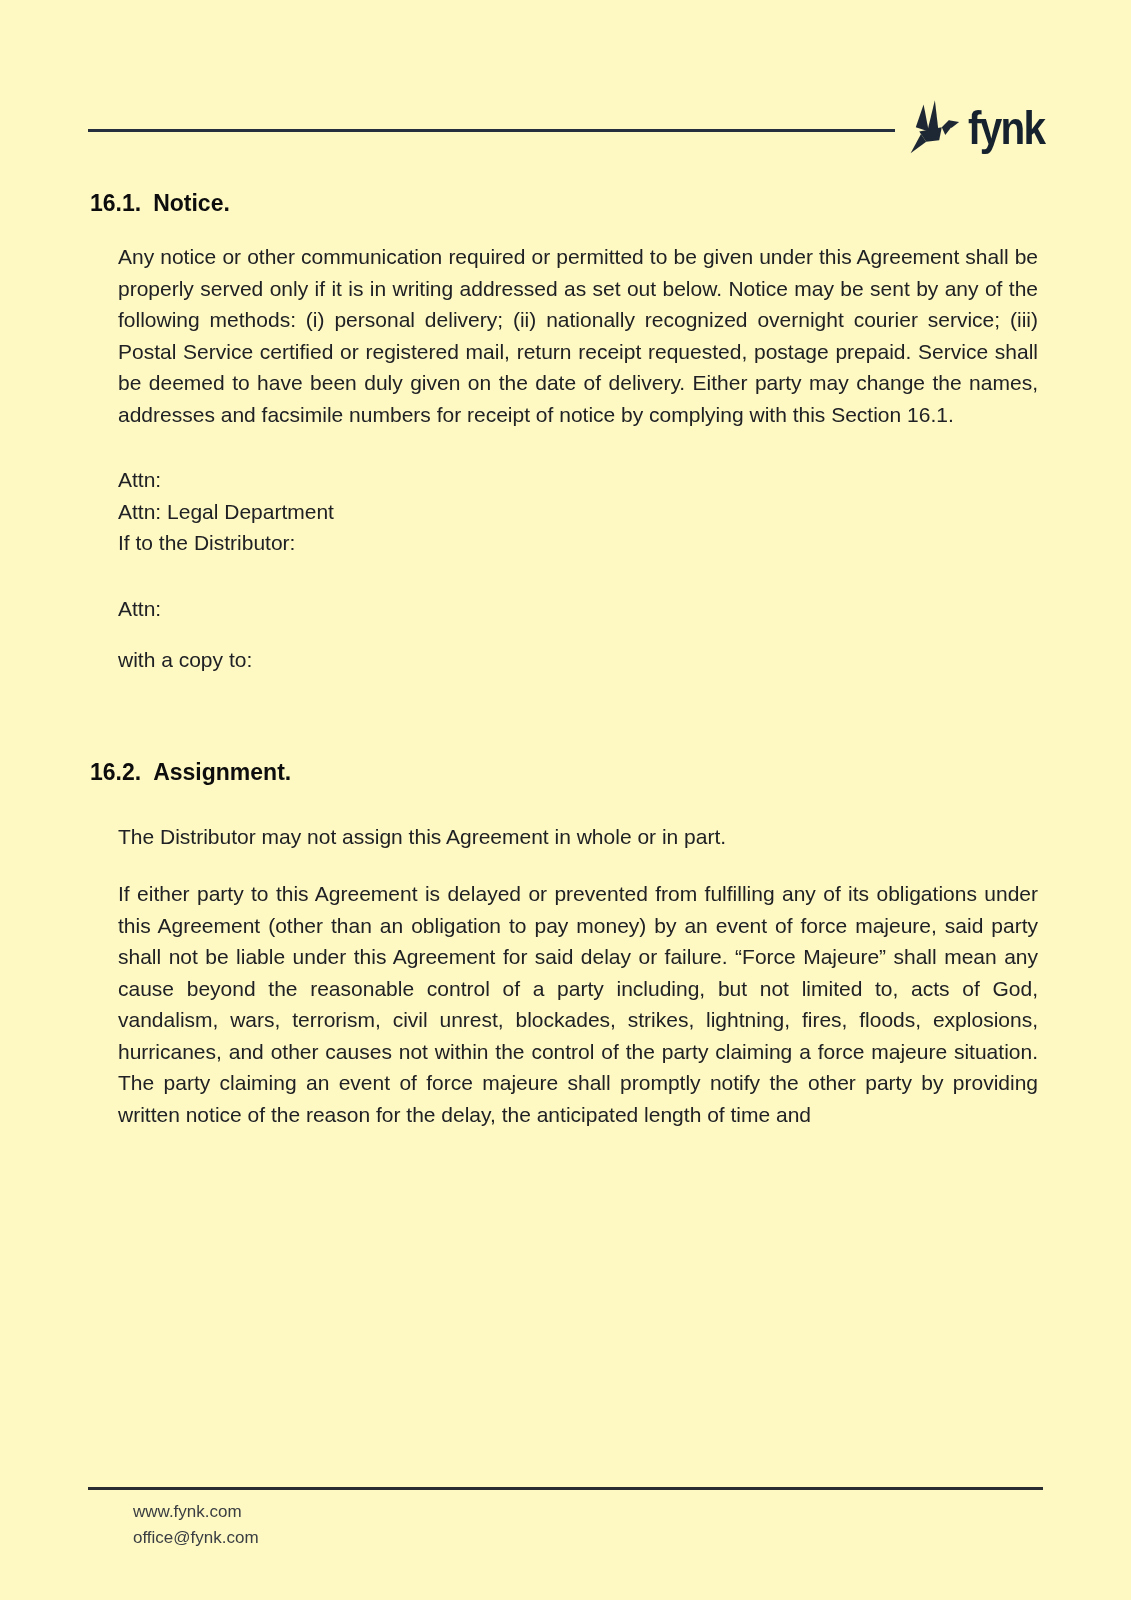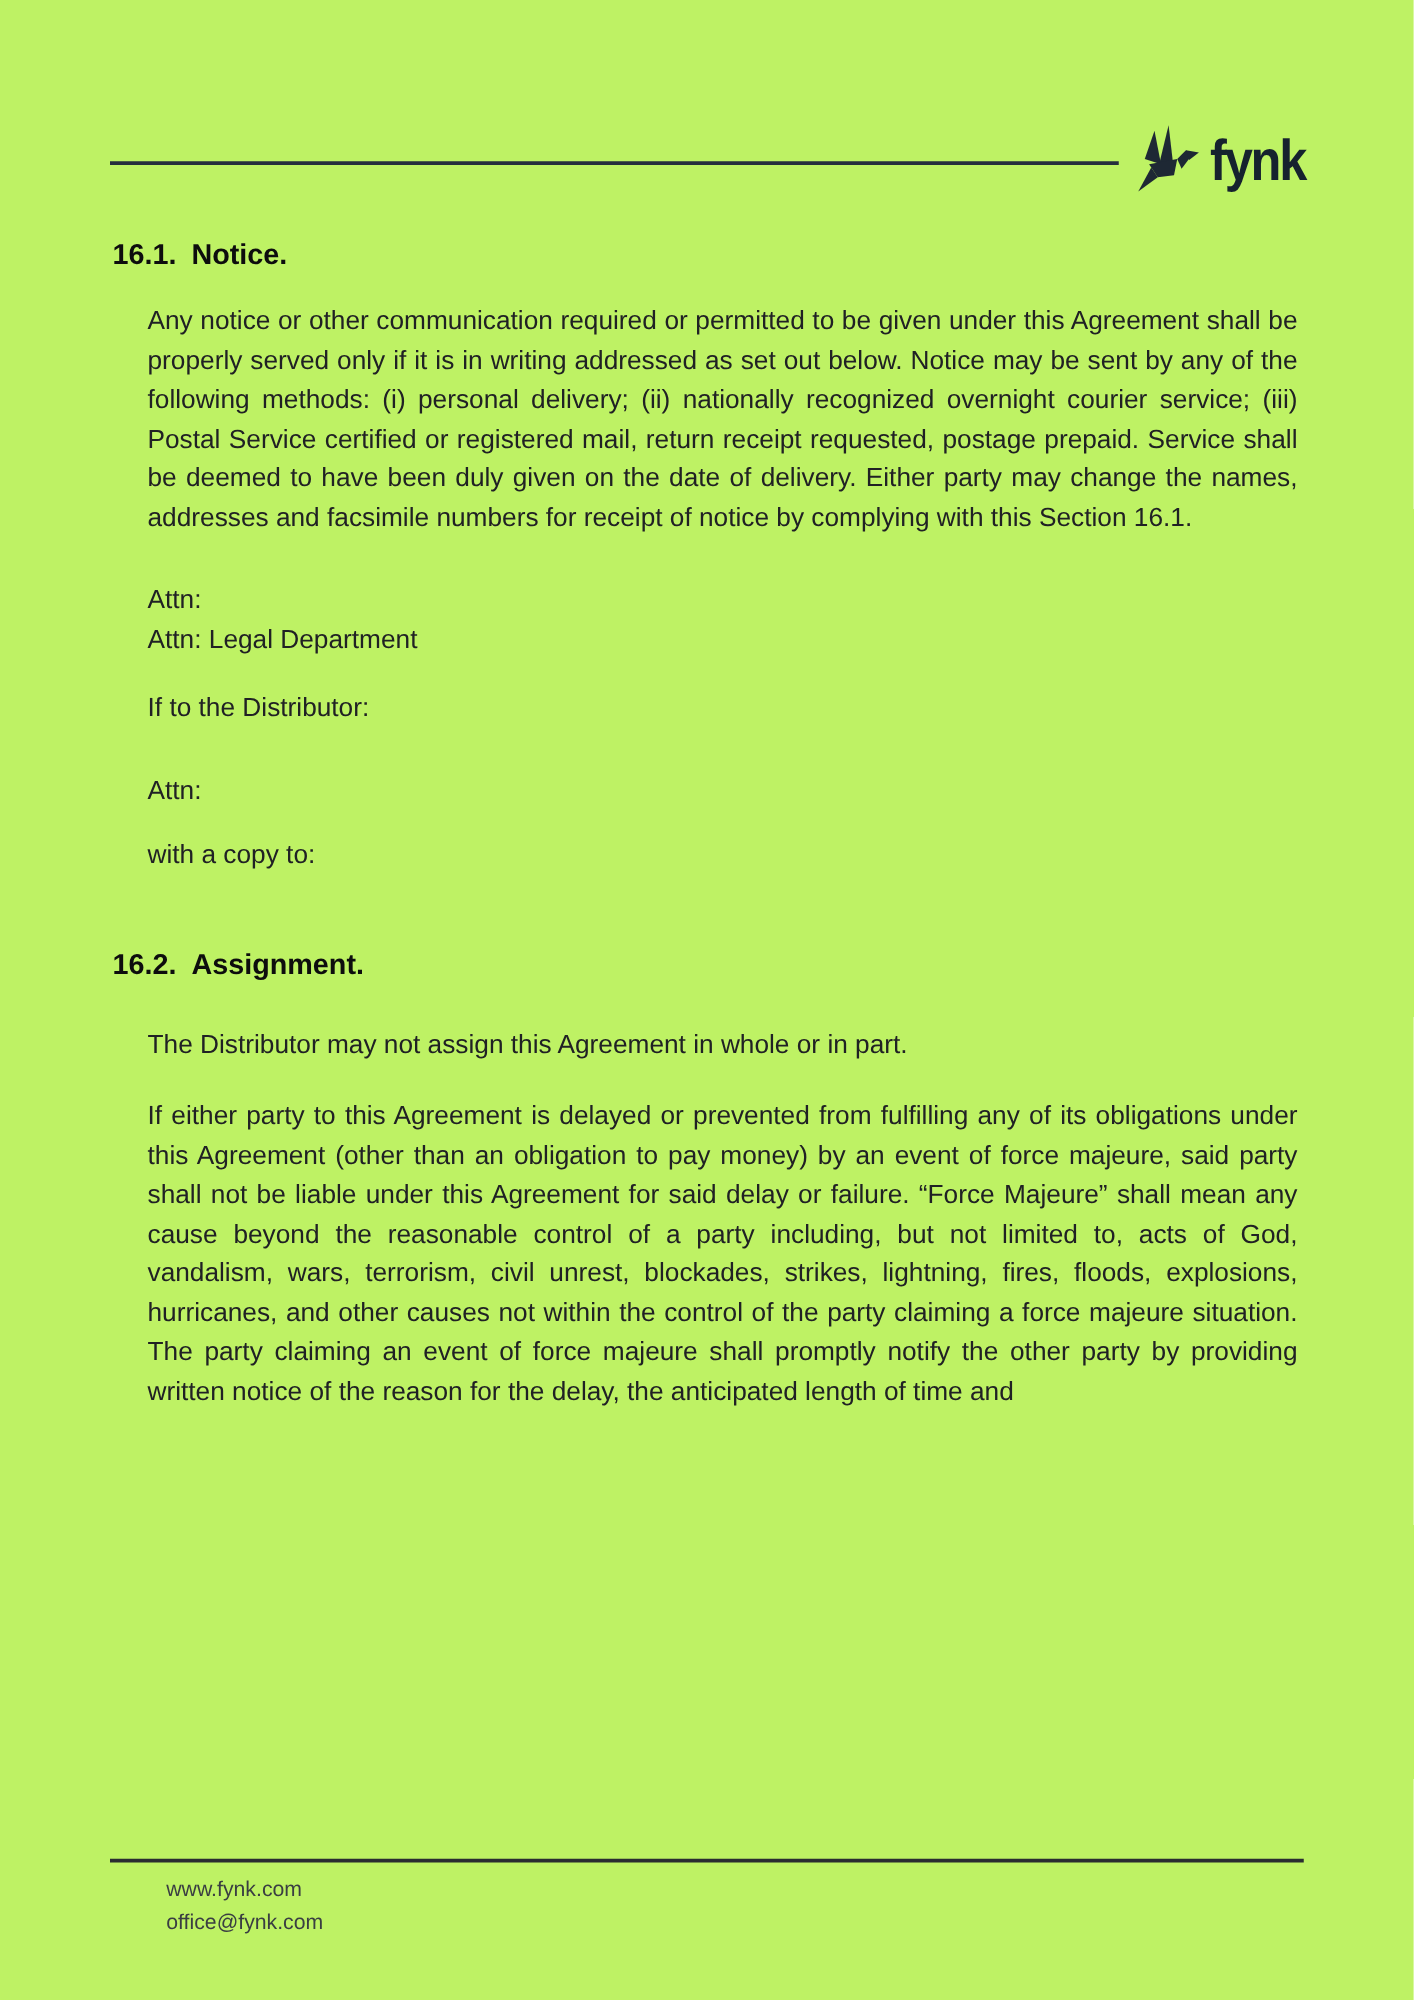--- a/index.html
+++ b/index.html
@@ -1,20 +1,20 @@
 <!DOCTYPE html>
 <html><head>
 <meta charset="utf-8">
 <style>
   html,body{margin:0;padding:0;background:#ffffff;}
   .page{
     position:relative;
     width:1131px;
     height:1600px;
-    background:#bef264;
+    background:#fef9c3;
     font-family:"Liberation Sans", sans-serif;
     color:#202124;
     overflow:hidden;
   }
   
   .header-rule{
     position:absolute;
     left:88px; top:129px;
     width:807px; height:3px;
     background:#262f3d;
@@ -105,27 +105,27 @@
       <span class="sec-num">16.1.</span><span class="sec-title">Notice.</span>
     </div>
 
     <p class="para justify" style="margin-top:25px;">Any notice or other communication required or permitted to be given under this Agreement shall be properly served only if it is in writing addressed as set out below. Notice may be sent by any of the following methods: (i) personal delivery; (ii) nationally recognized overnight courier service; (iii) Postal Service certified or registered mail, return receipt requested, postage prepaid. Service shall be deemed to have been duly given on the date of delivery. Either party may change the names, addresses and facsimile numbers for receipt of notice by complying with this Section 16.1.</p>
 
 
     <p class="para" style="margin-top:34px;">Attn:</p>
 
     <p class="para" style="">Attn: Legal Department</p>
 
-    <p class="para" style="margin-top:24px;">If to the Distributor:</p>
+    <p class="para" style="">If to the Distributor:</p>
 
     <p class="para" style="margin-top:34px;">Attn:</p>
 
     <p class="para" style="margin-top:20px;">with a copy to:</p>
 
-    <div class="sec-heading" style="margin-top:58px;">
+    <div class="sec-heading" style="margin-top:83px;">
       <span class="sec-num">16.2.</span><span class="sec-title">Assignment.</span>
     </div>
 
     <p class="para" style="margin-top:36px;">The Distributor may not assign this Agreement in whole or in part.</p>
 
 
     <p class="para justify" style="margin-top:26px;">If either party to this Agreement is delayed or prevented from fulfilling any of its obligations under this Agreement (other than an obligation to pay money) by an event of force majeure, said party shall not be liable under this Agreement for said delay or failure. “Force Majeure” shall mean any cause beyond the reasonable control of a party including, but not limited to, acts of God, vandalism, wars, terrorism, civil unrest, blockades, strikes, lightning, fires, floods, explosions, hurricanes, and other causes not within the control of the party claiming a force majeure situation. The party claiming an event of force majeure shall promptly notify the other party by providing written notice of the reason for the delay, the anticipated length of time and</p>
 
   </main>
 

